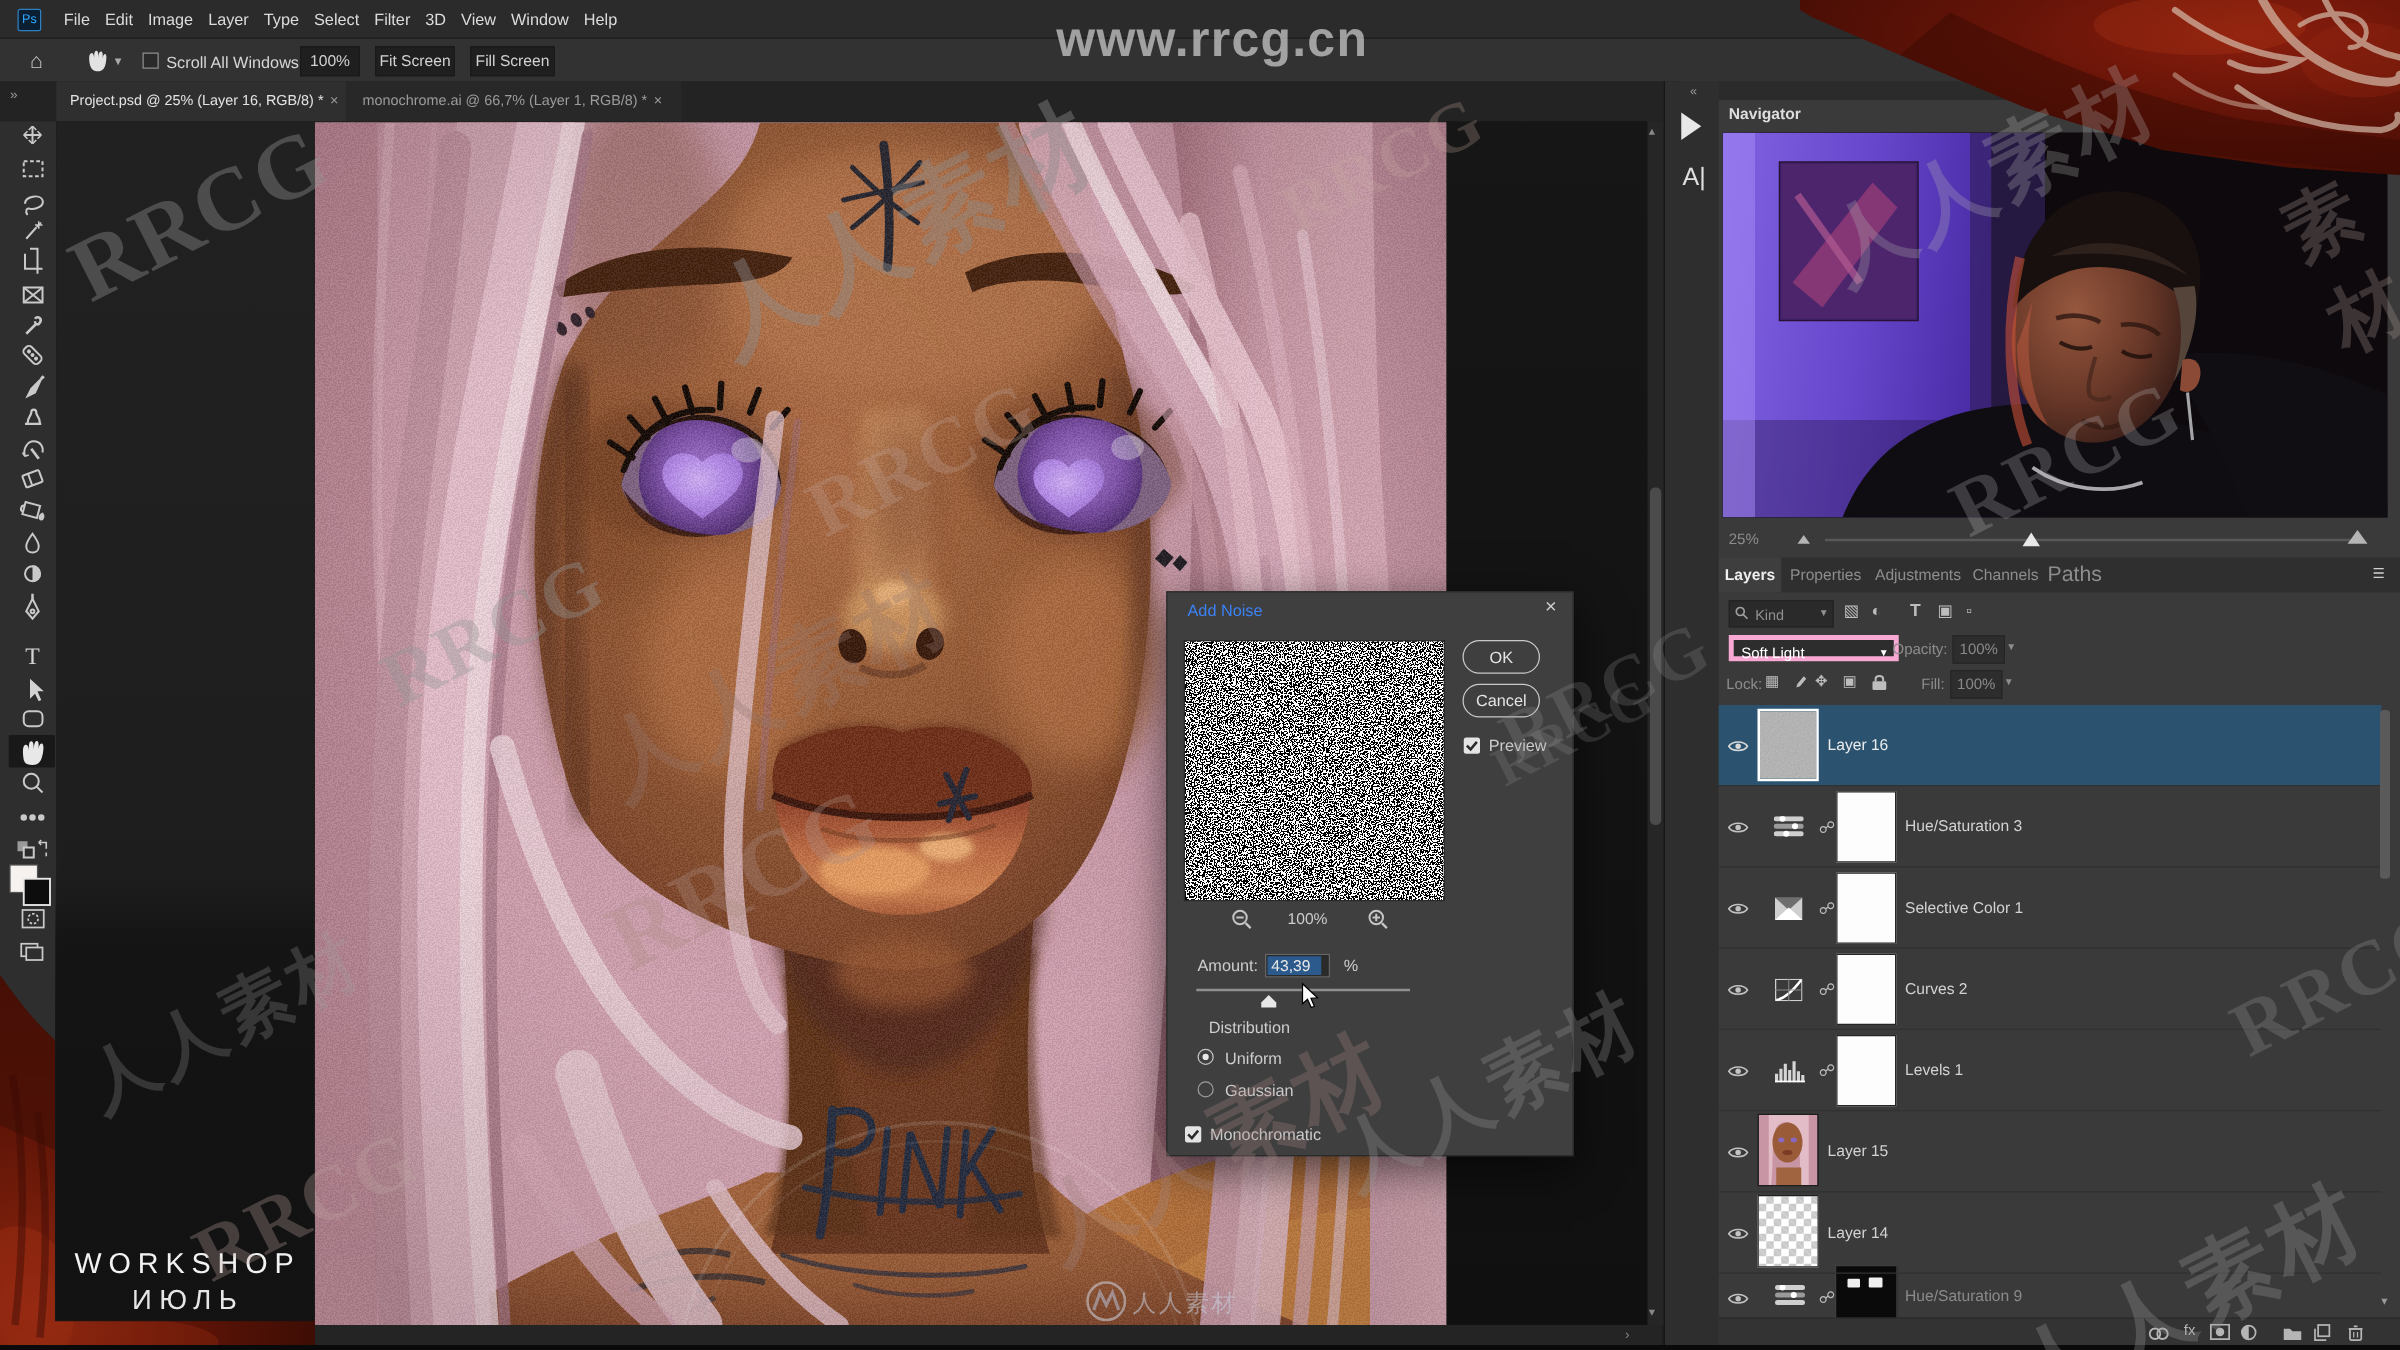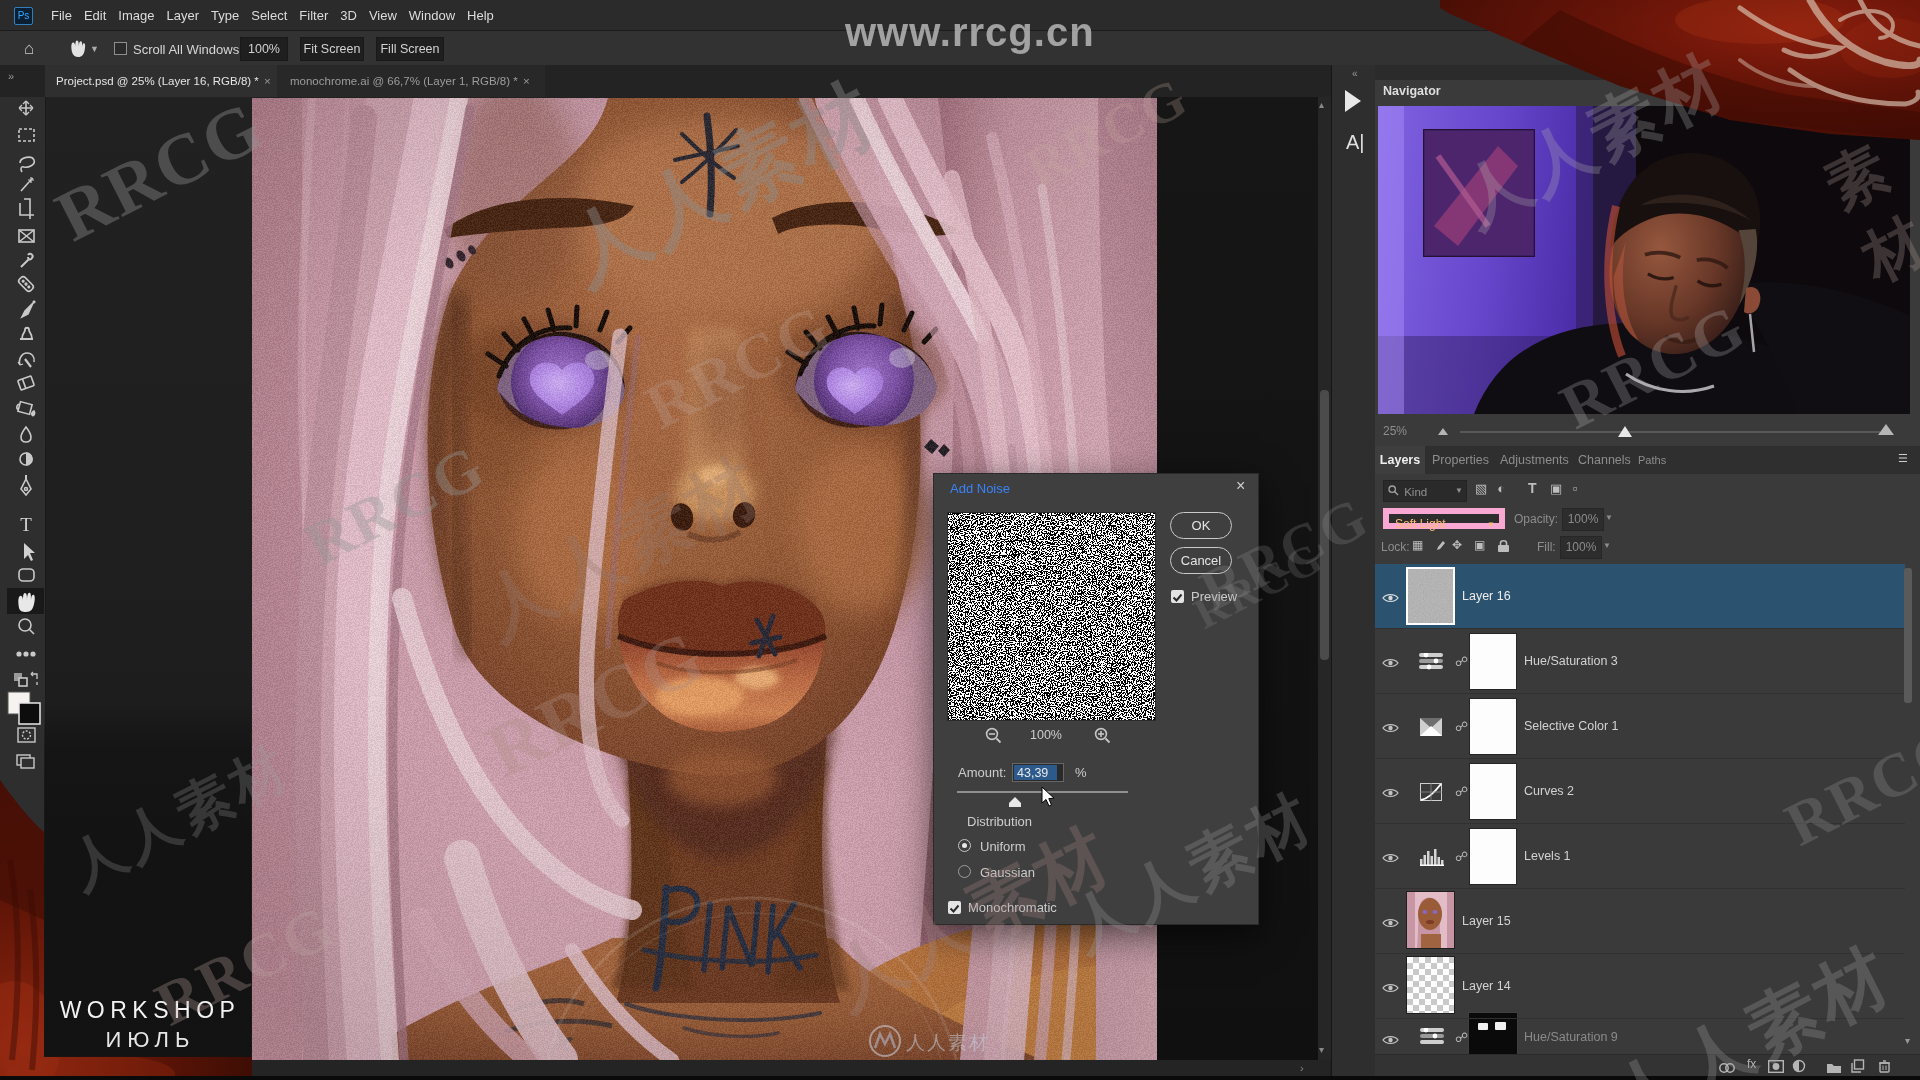--- a/index.html
+++ b/index.html
@@ -443,33 +443,33 @@
 <div class="abs" style="left:1438px;top:428px;width:0;height:0;border-bottom:7px solid #b5b5b5;border-left:5px solid transparent;border-right:5px solid transparent;"></div>
 <div class="abs" style="left:1460px;top:431px;width:420px;height:2px;background:#585858;"></div>
 <div class="abs" style="left:1618px;top:426px;width:0;height:0;border-bottom:11px solid #e8e8e8;border-left:7px solid transparent;border-right:7px solid transparent;"></div>
 <div class="abs" style="left:1878px;top:424px;width:0;height:0;border-bottom:11px solid #b5b5b5;border-left:8px solid transparent;border-right:8px solid transparent;"></div>
 
 <div class="abs" style="left:1375px;top:446px;width:545px;height:28px;background:#2f2f2f;"></div>
 <div class="abs" style="left:1375px;top:446px;width:50px;height:28px;background:#3e3e3e;color:#eee;font-size:12.5px;font-weight:bold;text-align:center;line-height:28px;">Layers</div>
 <div class="abs dim" style="left:1432px;top:446px;font-size:12.5px;line-height:28px;">Properties</div>
 <div class="abs dim" style="left:1500px;top:446px;font-size:12.5px;line-height:28px;">Adjustments</div>
 <div class="abs dim" style="left:1578px;top:446px;font-size:12.5px;line-height:28px;">Channels</div>
-<div class="abs dim" style="left:1638px;top:446px;font-size:11px;line-height:28px;">Paths</div>
+<div class="abs dim" style="left:1638px;top:446px;font-size:17px;line-height:28px;">Paths</div>
 <div class="abs" style="left:1898px;top:452px;color:#cfcfcf;font-size:11px;">☰</div>
 
 <div class="abs" style="left:1383px;top:480px;width:82px;height:20px;background:#2a2a2a;border:1px solid #232323;color:#909090;font-size:11.5px;line-height:20px;"><svg width="11" height="11" style="margin:4px 2px 0 4px;">
       <circle cx="4.2" cy="4.2" r="3.2" fill="none" stroke="#a0a0a0" stroke-width="1.3"></circle>
       <line x1="6.6" y1="6.6" x2="10" y2="10" stroke="#a0a0a0" stroke-width="1.4"></line>
     </svg> Kind <span style="float:right;margin-right:3px;font-size:8px;line-height:20px;">▼</span></div>
 <div class="abs" style="left:1475px;top:481px;color:#bdbdbd;font-size:13px;letter-spacing:10px;">▧◐</div>
 <div class="abs" style="left:1528px;top:480px;color:#bdbdbd;font-size:14px;font-weight:bold;">T</div>
 <div class="abs" style="left:1550px;top:481px;color:#bdbdbd;font-size:13px;">▣</div>
 <div class="abs" style="left:1573px;top:481px;color:#bdbdbd;font-size:13px;">▫</div>
 
-<div class="abs" style="left:1383px;top:508px;width:122px;height:21px;background:#2d2d2d;border:6px solid #f9a8d4;color:#fdba74;font-size:12px;line-height:21px;padding-left:6px;box-sizing:border-box;">Soft Light<span style="float:right;margin-right:4px;font-size:8px;">▼</span></div>
+<div class="abs" style="left:1383px;top:508px;width:136px;height:21px;background:#2d2d2d;border:4px solid #f9a8d4;color:#ffffff;font-size:12px;line-height:21px;padding-left:6px;box-sizing:border-box;">Soft Light<span style="float:right;margin-right:4px;font-size:8px;">▼</span></div>
 <div class="abs dim" style="left:1514px;top:512px;font-size:12px;">Opacity:</div>
 <div class="abs" style="left:1562px;top:508px;width:40px;height:21px;background:#2d2d2d;border:1px solid #262626;color:#8a8a8a;font-size:12px;line-height:21px;text-align:center;">100%</div>
 <div class="abs dim" style="left:1605px;top:513px;font-size:8px;">▼</div>
 
 <div class="abs dim" style="left:1381px;top:540px;font-size:12px;">Lock:</div>
 <div class="abs" style="left:1412px;top:538px;color:#bdbdbd;font-size:12px;">▦</div>
 <div class="abs" style="left:1432px;top:540px;"><svg width="14" height="14">
       <path d="M11,1 L6,7 L5,10 L8,9 L13,3 Z" fill="#bdbdbd"></path>
     </svg></div>
 <div class="abs" style="left:1452px;top:538px;color:#bdbdbd;font-size:12px;">✥</div>

